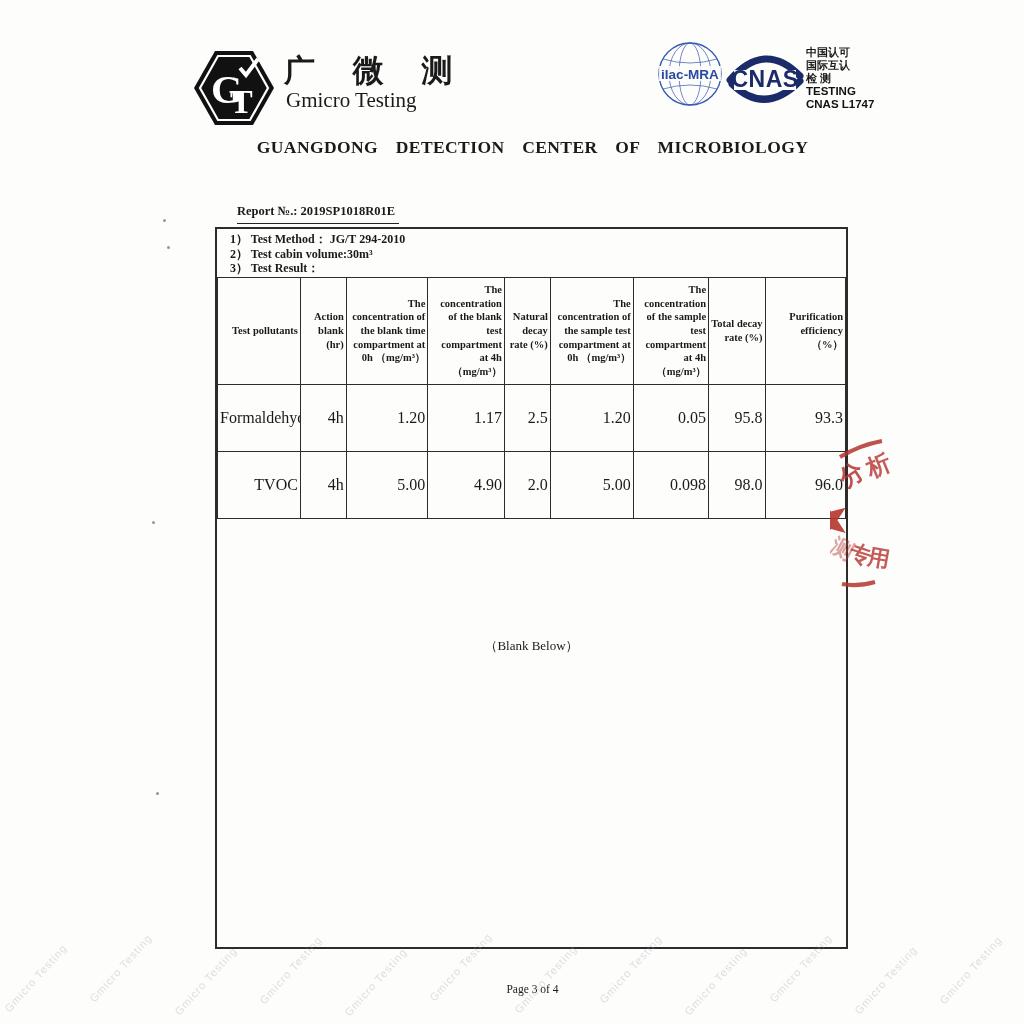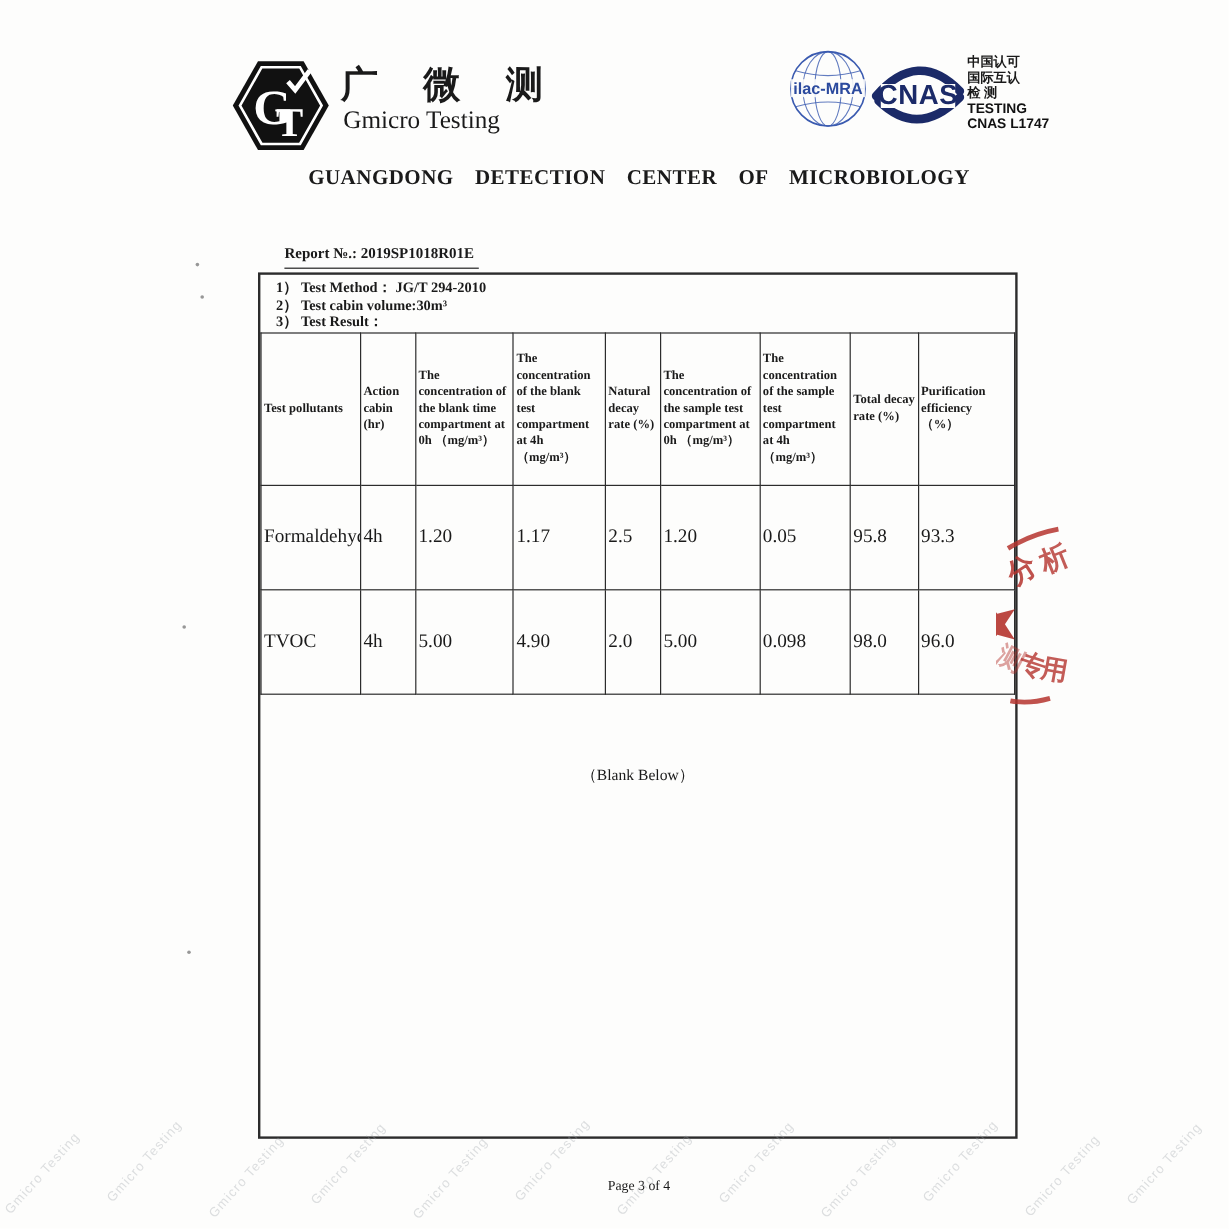--- a/index.html
+++ b/index.html
@@ -27,25 +27,25 @@
     font-size:15.5px;font-weight:bold;letter-spacing:.5px;}
   .report-no{position:absolute;left:237px;top:204px;font-size:12.5px;font-weight:bold;
     border-bottom:1.5px solid #222;padding:0 4px 4px 0;}
   
   .main-box{position:absolute;left:215px;top:227px;width:633px;height:722px;
     border:2px solid #2c2c2c;box-sizing:border-box;background:transparent;}
   .notes{padding:3px 0 0 13px;}
   .notes div{font-size:12px;font-weight:600;line-height:14.6px;white-space:nowrap;}
   table.results{width:100%;border-collapse:collapse;table-layout:fixed;margin-top:1px;}
   table.results th,table.results td{
-    border:1.5px solid #2c2c2c;text-align:left;vertical-align:middle;
-    padding:11px 2px;overflow:hidden;}
+    border:1.5px solid #2c2c2c;text-align:right;vertical-align:middle;
+    padding:1px 2px;overflow:hidden;}
   table.results th{font-size:10.5px;font-weight:bold;line-height:1.3;height:104px;}
   table.results td{font-size:16px;height:64px;}
-  .blank-note{margin-top:58px;text-align:center;font-size:13px;}
+  .blank-note{margin-top:118px;text-align:center;font-size:13px;}
   
   .stamp{position:absolute;left:830px;top:433px;width:194px;height:170px;pointer-events:none;}
   .stamp text{font-weight:bold;fill:#b5342e;}
   
   .page-label{position:absolute;left:215px;top:983px;width:635px;text-align:center;
     font-size:11.5px;font-weight:normal;}
   .wm{position:absolute;font-family:"Liberation Sans",sans-serif;font-size:11px;
     color:#9aa0a6;opacity:.33;transform:rotate(-48deg);white-space:nowrap;letter-spacing:1px;}
   .speck{position:absolute;width:3px;height:3px;background:#444;border-radius:50%;opacity:.55;}
 </style>
@@ -108,21 +108,21 @@
         <col style="width:12.2%">
           <col style="width:7.3%">
           <col style="width:13.2%">
         <col style="width:12%">
           <col style="width:9%">
           <col style="width:12.8%">
       </colgroup>
       <tbody>
           <tr>
         <th>Test pollutants</th>
-        <th>Action cabin (hr)</th>
+        <th>Action blank (hr)</th>
         <th>The concentration of the blank time compartment at 0h （mg/m³）</th>
         <th>The concentration of the blank test compartment at 4h （mg/m³）</th>
         <th>Natural decay rate (%)</th>
         <th>The concentration of the sample test compartment at 0h （mg/m³）</th>
         <th>The concentration of the sample test compartment at 4h （mg/m³）</th>
         <th>Total decay rate (%)</th>
         <th>Purification efficiency （%）</th>
       </tr>
       <tr>
         <td>Formaldehyde</td>

